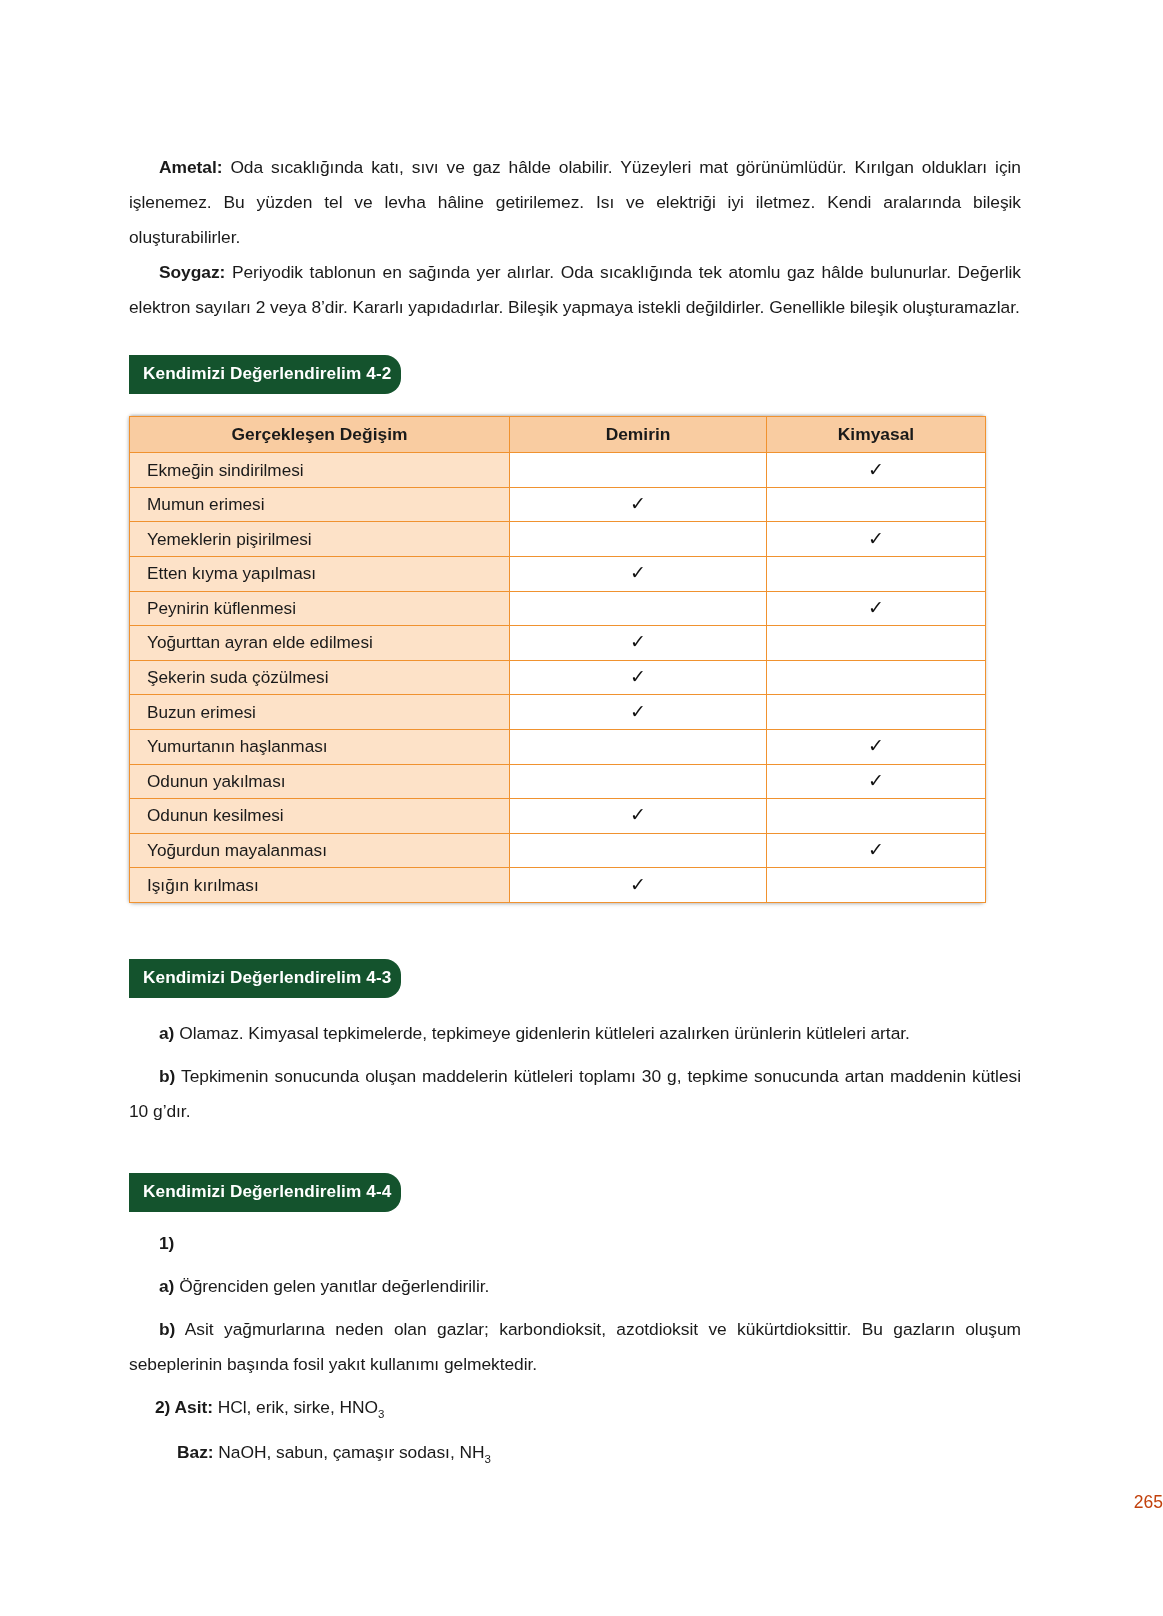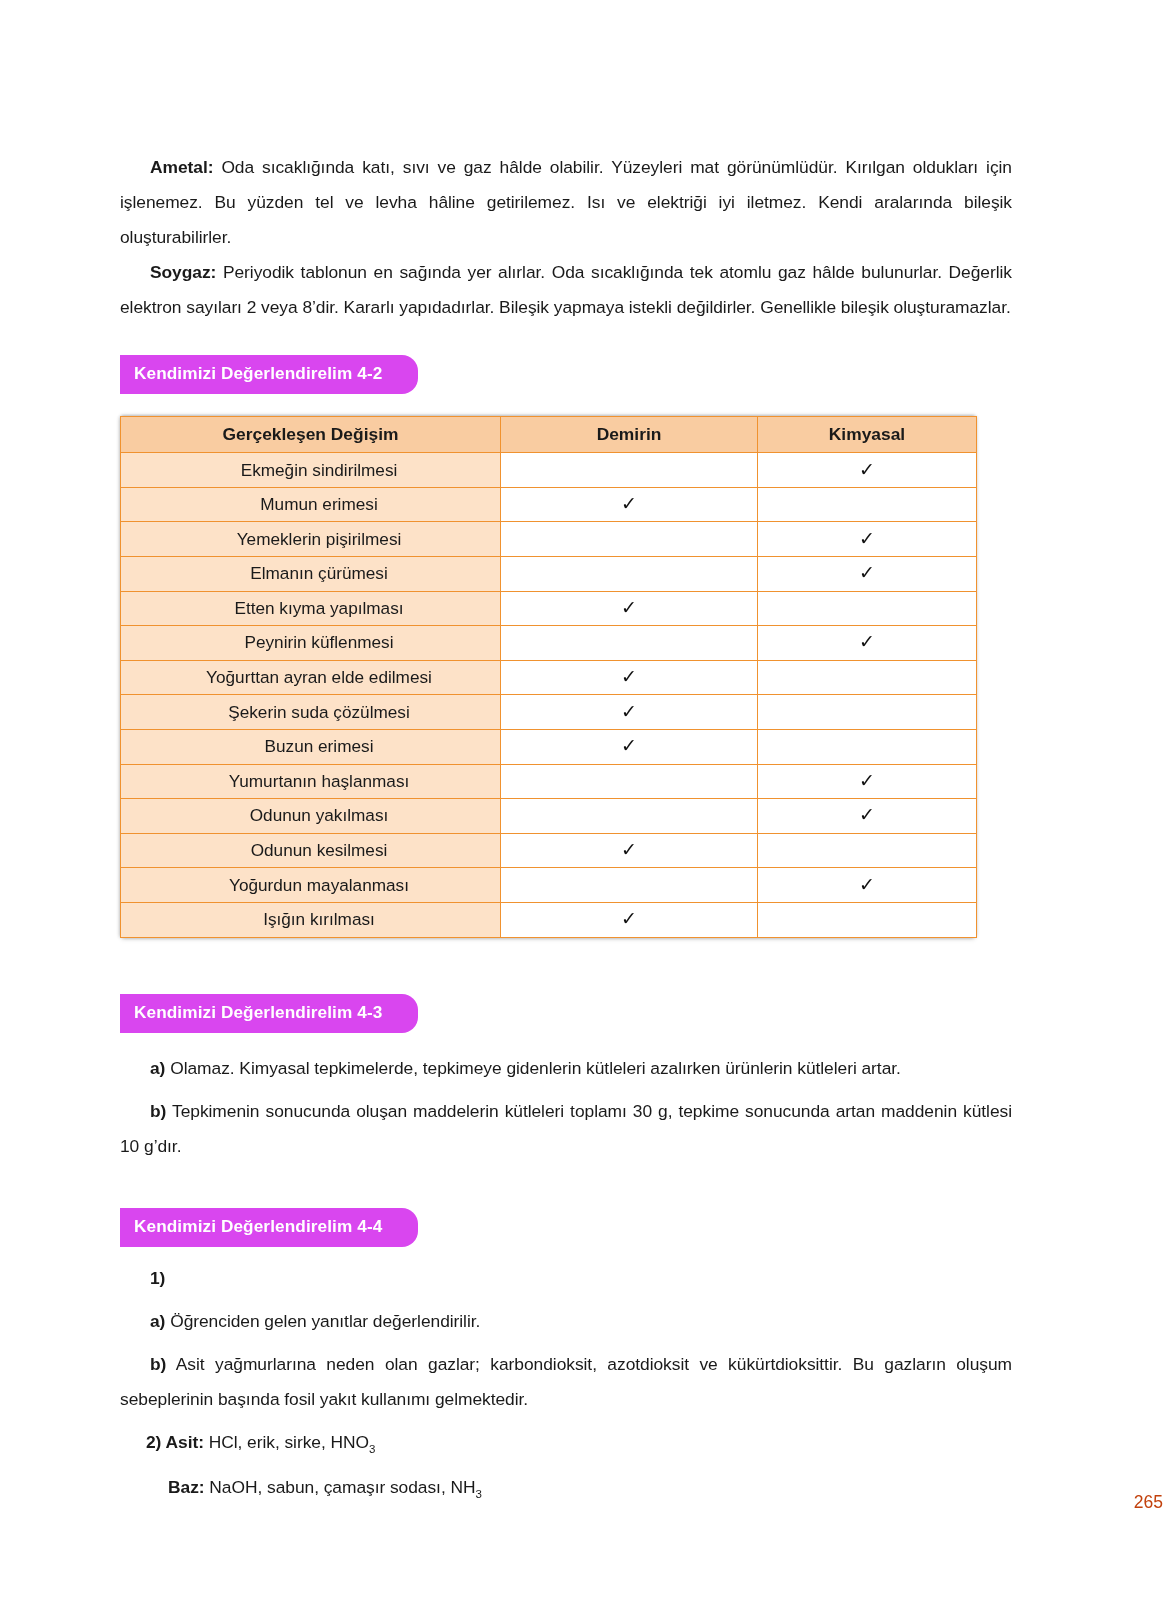--- a/index.html
+++ b/index.html
@@ -16,21 +16,21 @@
     overflow: hidden;
   }
   .page {
     position: absolute;
     left: 0; top: 0;
     width: 1163px;
     height: 1616px;
   }
   .content {
     position: absolute;
-    left: 120px;
+    left: 129px;
     top: 150px;
     width: 892px;
   }
 
   
   .para {
     font-size: 17.4px;
     line-height: 35px;
     text-align: justify;
     margin: 0 0 0 0;
@@ -38,26 +38,26 @@
     letter-spacing: -0.05px;
   }
   .para.indent { text-indent: 30px; }
   .para.nojust { text-align: left; }
   .para b, .lead { font-weight: bold; }
 
   
   .badge-row { position: relative; }
   .badge {
     display: inline-block;
-    background: #d946ef;
+    background: #14532d;
     color: #ffffff;
     font-weight: bold;
     font-size: 17.2px;
     line-height: 1;
-    padding: 10px 36px 12px 14px;
+    padding: 10px 10px 12px 14px;
     border-radius: 0 16px 16px 0;
     letter-spacing: 0.1px;
     white-space: nowrap;
   }
 
   
   .tbl-wrap {
     width: 856px;
     box-shadow: 0 -2px 3px -1px rgba(120,120,120,0.45),
                 2px 0 3px -1px rgba(120,120,120,0.30),
@@ -83,21 +83,21 @@
   }
   table.chg thead th {
     background: #F9CCA1;
     font-weight: bold;
     text-align: center;
     height: 35px;
     font-size: 17.4px;
   }
   table.chg tbody td.name {
     background: #FDE2C8;
-    text-align: center;
+    text-align: left;
     padding-left: 17px;
   }
   table.chg tbody td.mark {
     background: #ffffff;
     text-align: center;
   }
   .tick {
     font-size: 19px;
     line-height: 1;
     color: #111;
@@ -173,25 +173,20 @@
               <td class="name">Mumun erimesi</td>
               <td class="mark"><span class="tick">✓</span></td>
               <td class="mark"></td>
             </tr>
             <tr>
               <td class="name">Yemeklerin pişirilmesi</td>
               <td class="mark"></td>
               <td class="mark"><span class="tick">✓</span></td>
             </tr>
             <tr>
-              <td class="name">Elmanın çürümesi</td>
-              <td class="mark"></td>
-              <td class="mark"><span class="tick">✓</span></td>
-            </tr>
-            <tr>
               <td class="name">Etten kıyma yapılması</td>
               <td class="mark"><span class="tick">✓</span></td>
               <td class="mark"></td>
             </tr>
             <tr>
               <td class="name">Peynirin küflenmesi</td>
               <td class="mark"></td>
               <td class="mark"><span class="tick">✓</span></td>
             </tr>
             <tr>

